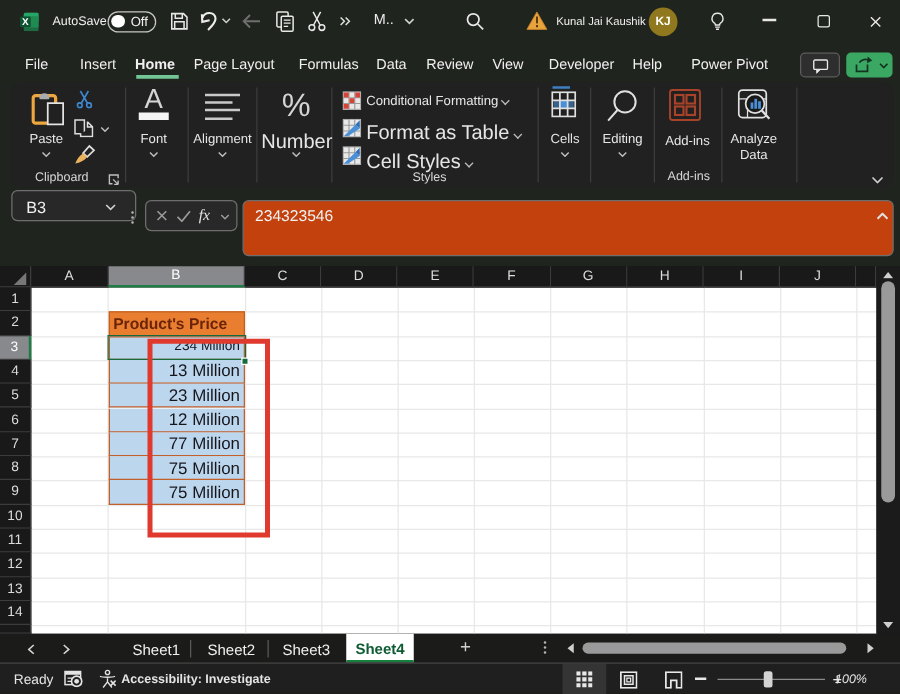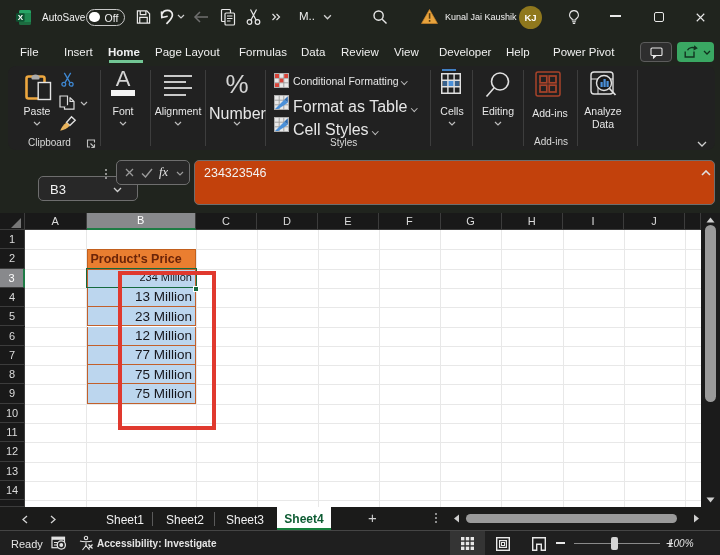--- a/index.html
+++ b/index.html
@@ -269,21 +269,21 @@
     </svg>
     <div class="abs" style="left:575px; top:40px; width:56px; text-align:center; font-size:10.5px;">Analyze</div>
     <div class="abs" style="left:575px; top:53px; width:56px; text-align:center; font-size:10.5px;">Data</div>
 
     <svg class="abs" style="left:697px; top:76px;" width="10" height="6" viewBox="0 0 10 6" fill="none" stroke="#cfcfcf" stroke-width="1.3">
         <path d="M1 1 L5 5 L9 1"></path>
       </svg>
   </div>
   <div id="formularow">
 
-    <div class="abs" style="left:9px; top:24px; width:100px; height:25px; background:#282828; border:1px solid #6e6e6e; border-radius:5px;margin-left:29px;">
+    <div class="abs" style="left:9px; top:0; width:100px; height:25px; background:#282828; border:1px solid #6e6e6e; border-radius:5px;">
       <div class="abs" style="left:11px; top:4.5px; font-size:13px; color:#f2f2f2;">B3</div>
       <svg class="abs" style="left:74px; top:9.5px;" width="9" height="6" viewBox="0 0 9 6" fill="none" stroke="#cfcfcf" stroke-width="1.3">
           <path d="M1 1 L4.5 4.5 L8 1"></path>
         </svg>
     </div>
     <div class="dots3" style="left:105px; top:16.5px;">
         <i></i>
         <i></i>
         <i></i>
       </div>

